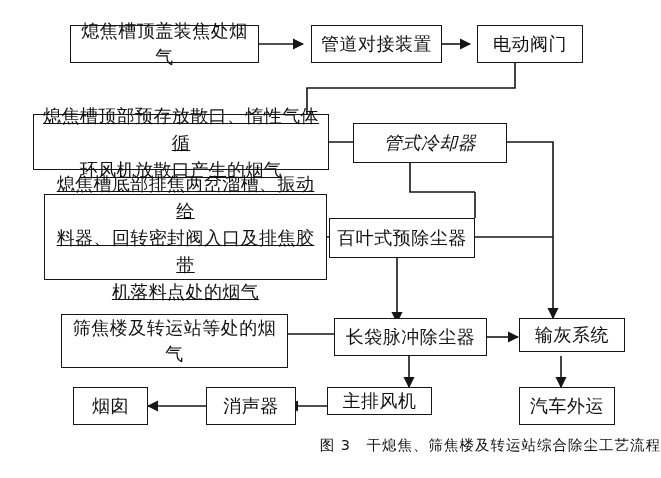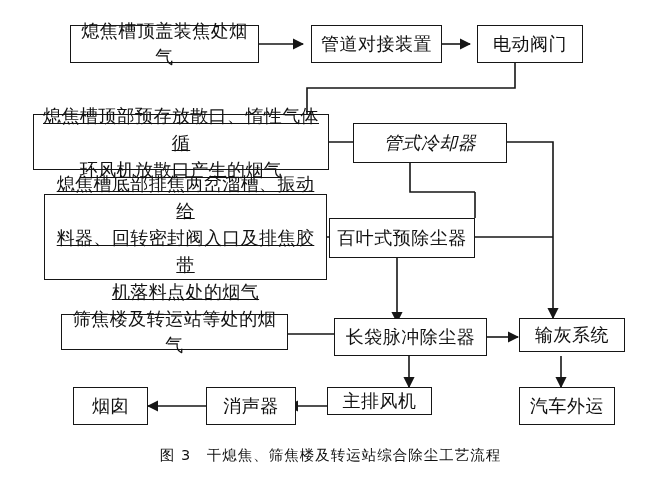--- a/index.html
+++ b/index.html
@@ -45,23 +45,23 @@
     letter-spacing: 0.4px;
     text-decoration: underline;
   }
   .node-text {
     display: block;
     white-space: pre-line;
   }
   #caption {
     position: absolute;
     left: 0;
-    top: 446px;
+    top: 436px;
     width: 661px;
-    text-align: center;
+    text-align: right;
     font-size: 14.5px;
     color: #111111;
     letter-spacing: 1px;
     z-index: 3;
   }
 </style>
 </head>
 <body>
 
 <div id="figure">
@@ -131,21 +131,21 @@
   <div class="node multiline" style="left:44px; top:194px; width:283px; height:86px;">
     <span class="node-text">熄焦槽底部排焦两岔溜槽、振动给
 料器、回转密封阀入口及排焦胶带
 机落料点处的烟气</span>
   </div>
 
   <div class="node" style="left:329px; top:218px; width:146px; height:40px;">
     <span class="node-text">百叶式预除尘器</span>
   </div>
 
-  <div class="node" style="left:61px; top:314px; width:227px; height:36px;">
+  <div class="node" style="left:61px; top:314px; width:227px; height:54px;">
     <span class="node-text">筛焦楼及转运站等处的烟气</span>
   </div>
 
   <div class="node" style="left:334px; top:318px; width:153px; height:38px;">
     <span class="node-text">长袋脉冲除尘器</span>
   </div>
 
   <div class="node" style="left:519px; top:318px; width:106px; height:34px;">
     <span class="node-text">输灰系统</span>
   </div>

